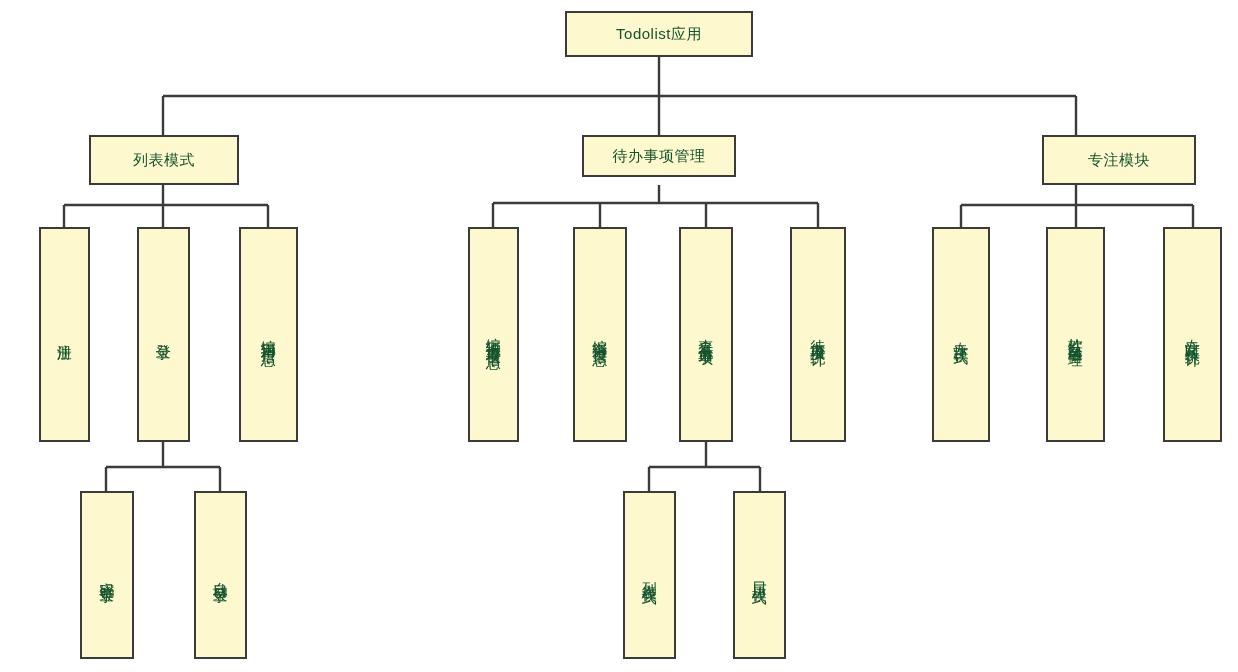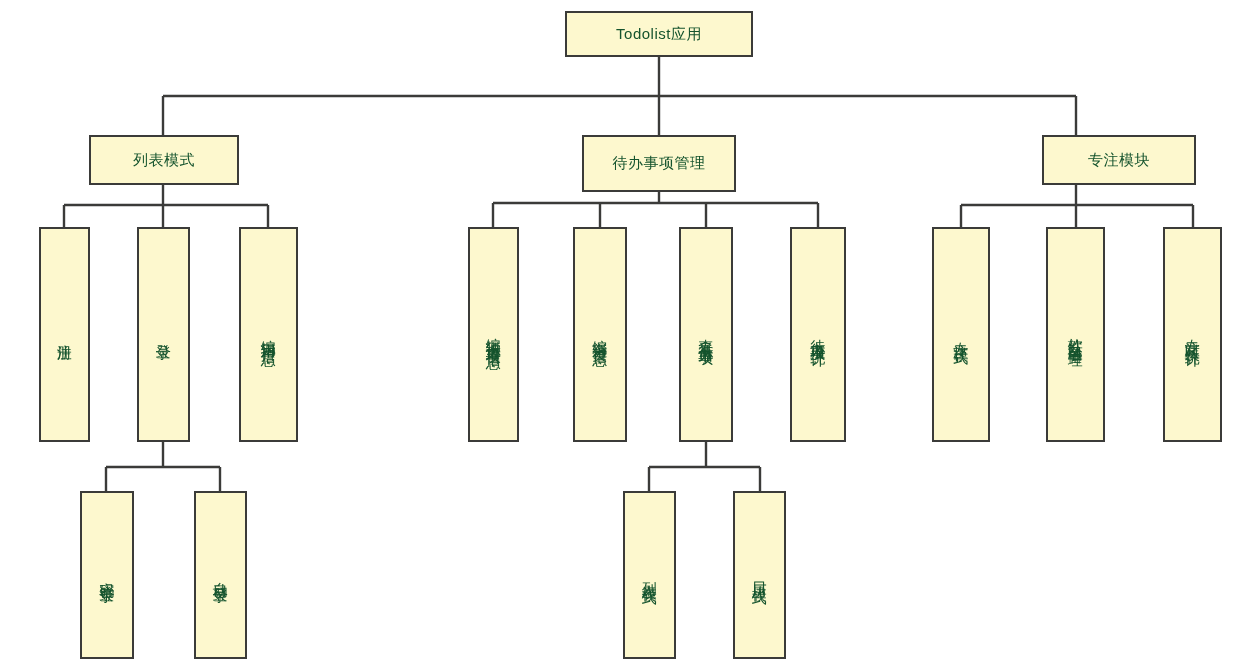--- a/index.html
+++ b/index.html
@@ -99,21 +99,21 @@
   </svg>
 
   <div class="node horiz" style="left:565px; top:11px; width:188px; height:46px;">
     <span class="label">Todolist应用</span>
   </div>
 
   <div class="node horiz" style="left:89px; top:135px; width:150px; height:50px;">
     <span class="label">列表模式</span>
   </div>
 
-  <div class="node horiz" style="left:582px; top:135px; width:154px; height:57px;">
+  <div class="node horiz" style="left:582px; top:135px; width:154px; height:42px;">
     <span class="label">待办事项管理</span>
   </div>
 
   <div class="node horiz" style="left:999px; top:135px; width:154px; height:50px;margin-left:43px;">
     <span class="label">专注模块</span>
   </div>
 
   <div class="node vert" style="left:39px; top:227px; width:51px; height:215px;">
     <span class="label">注册</span>
   </div>

